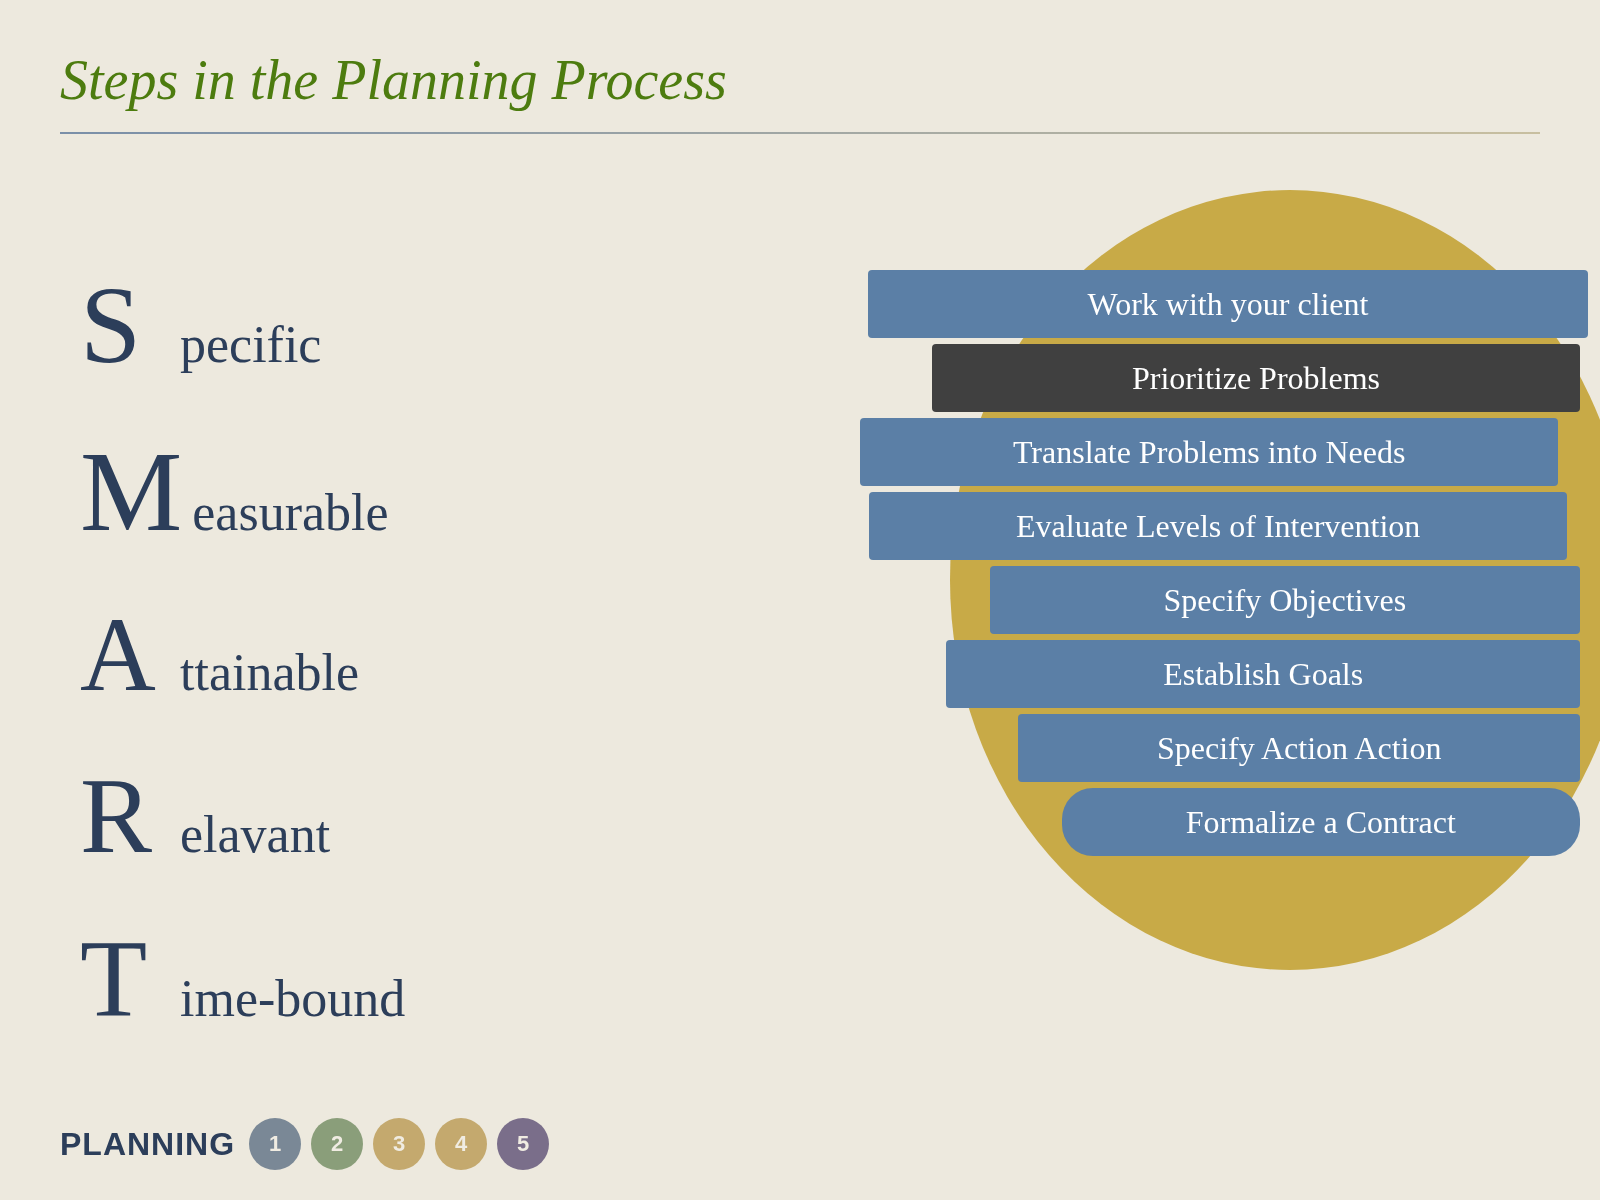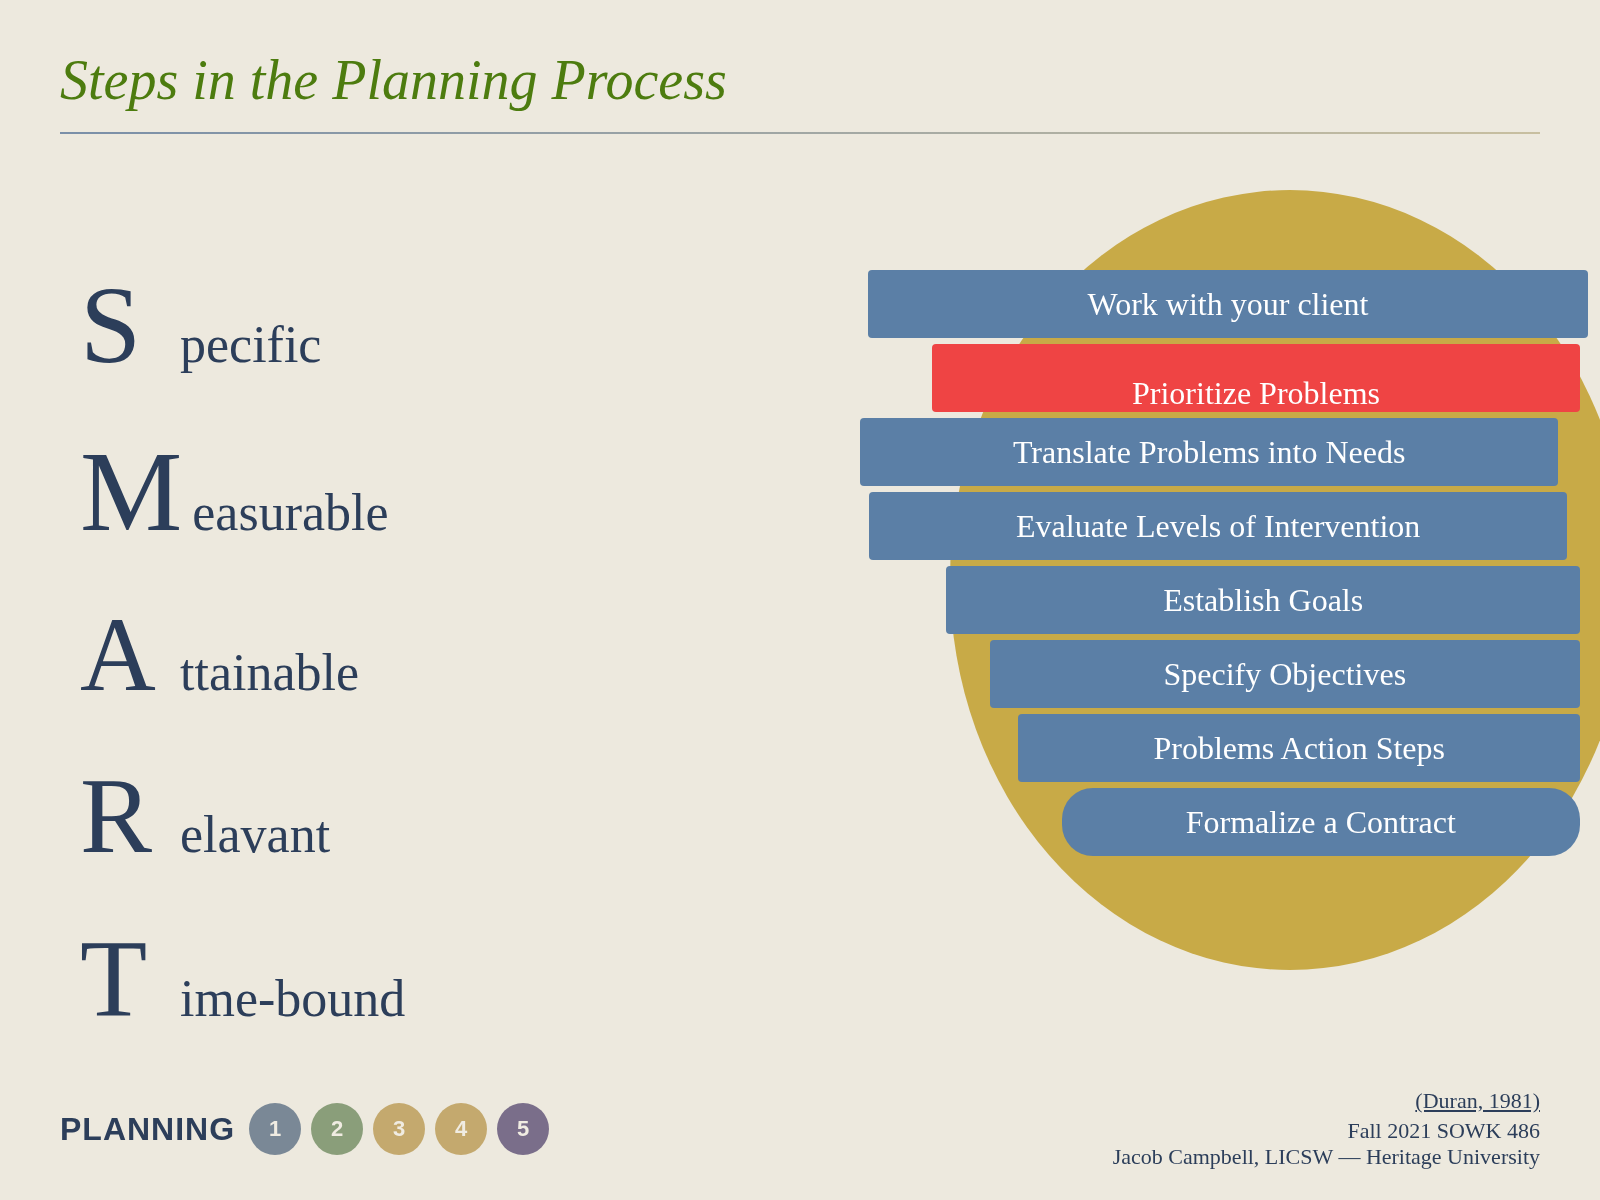--- a/index.html
+++ b/index.html
@@ -110,21 +110,21 @@
       border-radius: 4px;
       color: white;
       font-family: Georgia, serif;
       font-size: 32px;
       font-weight: 400;
       text-align: center;
       padding: 0 20px;
     }
 
     .step-bar.blue { background-color: #5b7fa6; }
-    .step-bar.red { background-color: #ef4444; align-items: flex-end; }
+    .step-bar.red { background-color: #404040; }
 
     
     .step-1 { width: 100%; margin-left: 8px; }
     .step-2 { width: 90%; margin-left: auto; }
     .step-3 { width: 97%; margin-left: 0; }
     .step-4 { width: 97%; margin-left: 9px; }
     .step-5 { width: 88%; margin-left: auto; }
     .step-6 { width: 82%; margin-left: auto; }
     .step-7 { width: 78%; margin-left: auto; }
     .step-8 { width: 72%; margin-left: auto; border-radius: 31px; }
@@ -253,28 +253,28 @@
   </div>
   <div class="step-bar red step-2">
     <span>Prioritize Problems</span>
   </div>
   <div class="step-bar blue step-3">
     <span>Translate Problems into Needs</span>
   </div>
   <div class="step-bar blue step-4">
     <span>Evaluate Levels of Intervention</span>
   </div>
+  <div class="step-bar blue step-6">
+    <span>Specify Objectives</span>
+  </div>
   <div class="step-bar blue step-5">
     <span>Establish Goals</span>
   </div>
-  <div class="step-bar blue step-6">
-    <span>Specify Objectives</span>
-  </div>
   <div class="step-bar blue step-7">
-    <span>Problems Action Steps</span>
+    <span>Specify Action Action</span>
   </div>
   <div class="step-bar blue step-8">
     <span>Formalize a Contract</span>
   </div>
 
 </div>
 
 <div class="bottom-section">
 
   <div class="planning-label">
@@ -291,19 +291,14 @@
       </div>
       <div class="nav-circle circle-4">
         <span>4</span>
       </div>
       <div class="nav-circle circle-5">
         <span>5</span>
       </div>
     </div>
   </div>
 
-  <div class="citation-section">
-    <span class="citation-link">(Duran, 1981)</span>
-    <span class="citation-author">Fall 2021 SOWK 486</span>
-    <span class="citation-course">Jacob Campbell, LICSW — Heritage University</span>
-  </div>
 
 </div>
 
 </body></html>

